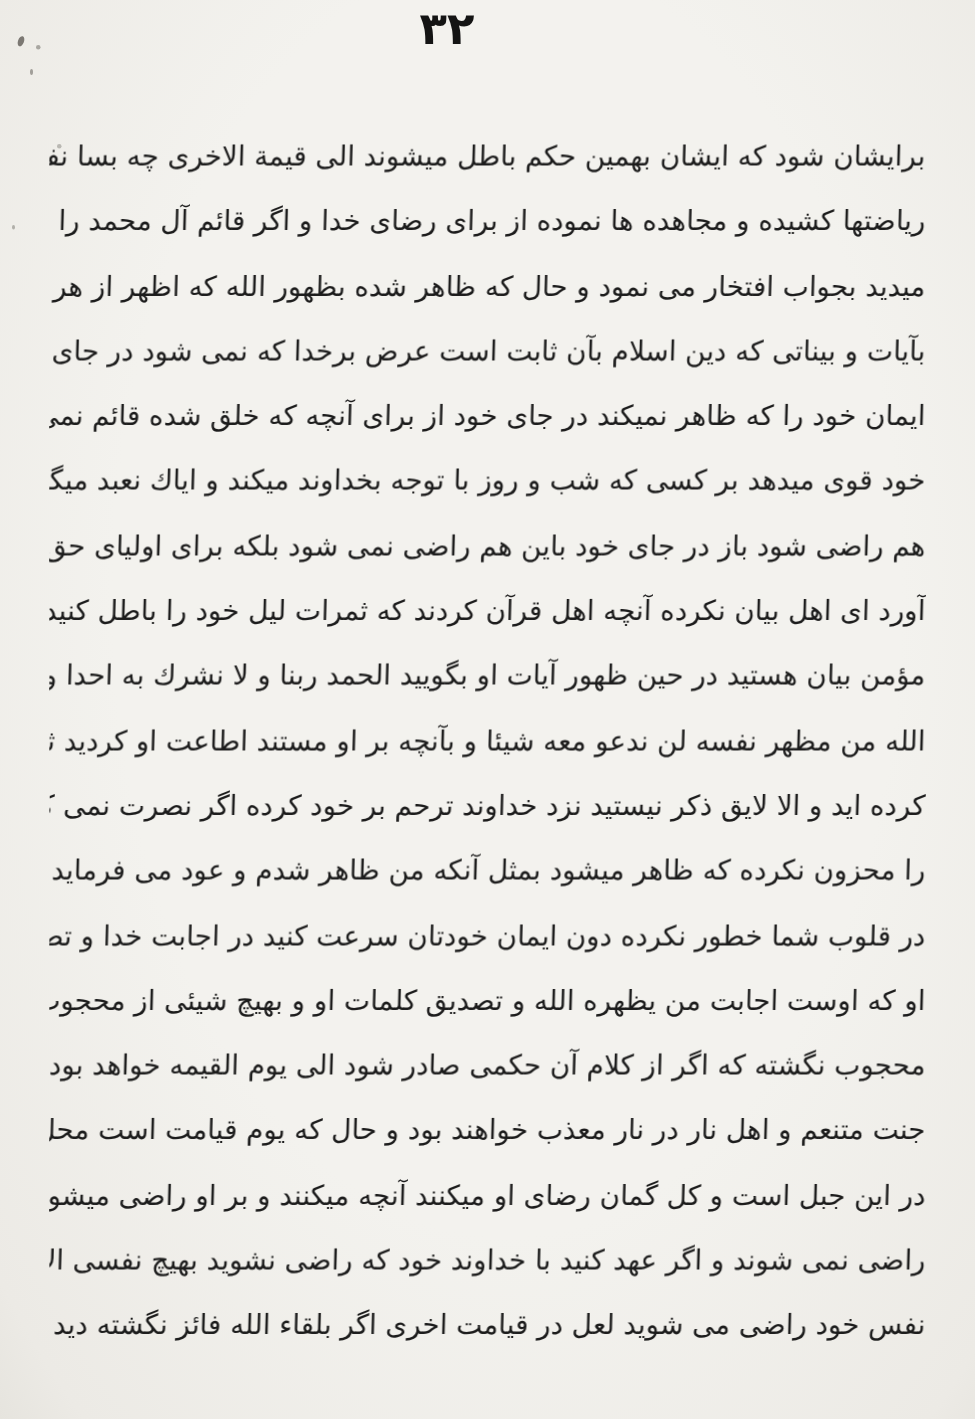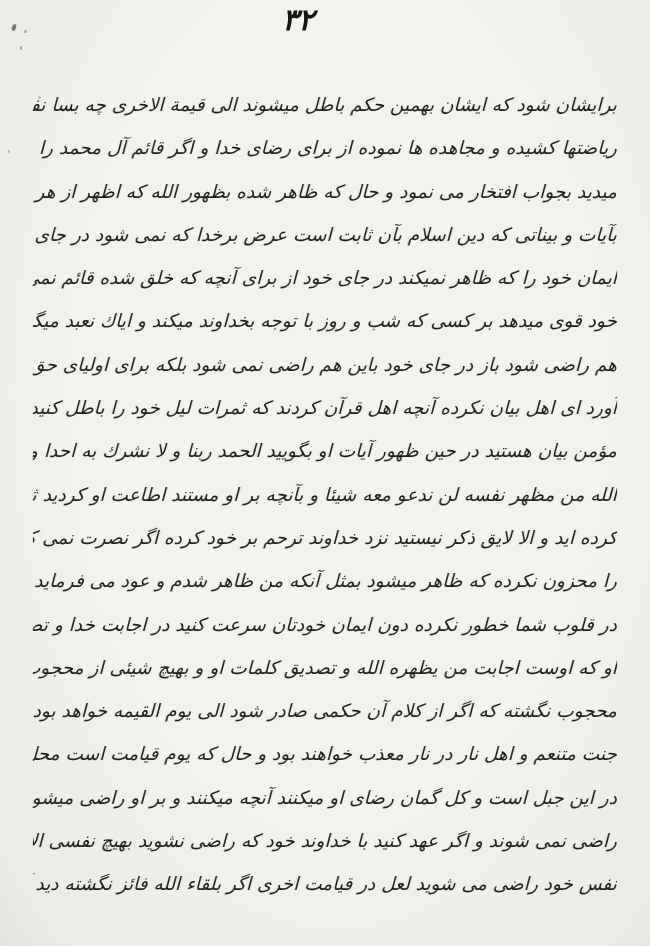--- a/index.html
+++ b/index.html
@@ -10,21 +10,20 @@
     overflow: hidden;
     font-family: "DejaVu Sans", sans-serif;
   }
   .scan-page {
     position: relative;
     width: 650px;
     height: 946px;
     background:
       radial-gradient(ellipse at 52% 42%, #f3f2ee 55%, #eceae5 92%, #e6e4de 100%);
     color: #1a1a1a;
-    font-style: italic;
   }
   .page-number {
     position: absolute;
     top: 2px;
     left: 0;
     width: 640px;
     text-align: center;
     font-size: 30px;
     font-weight: bold;
     letter-spacing: 6px;

